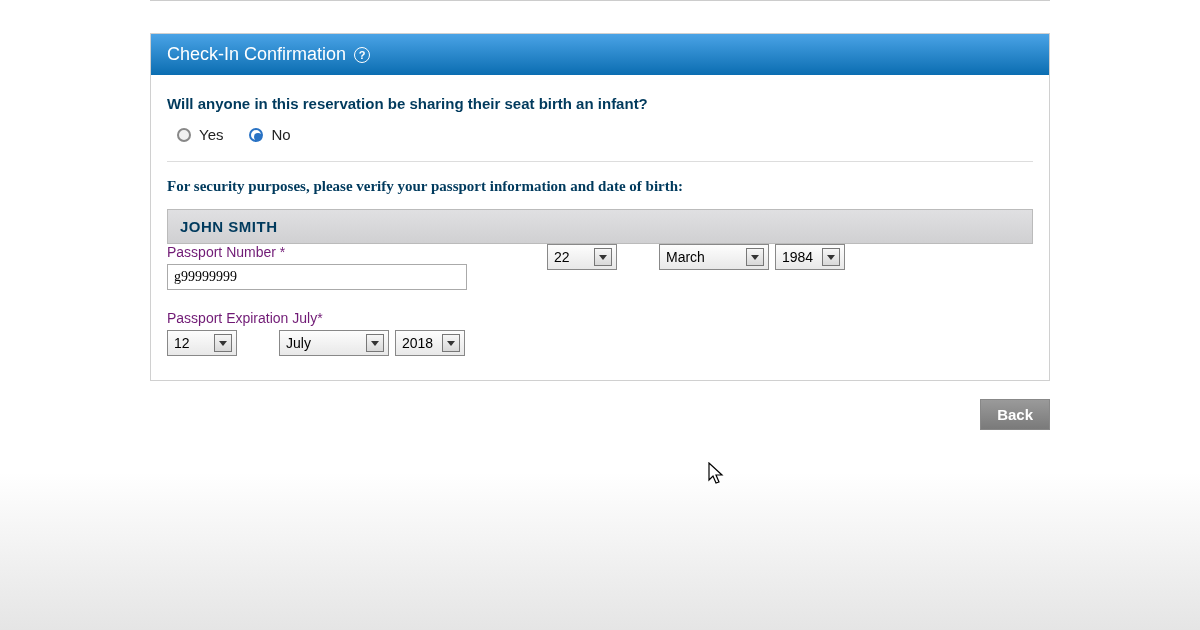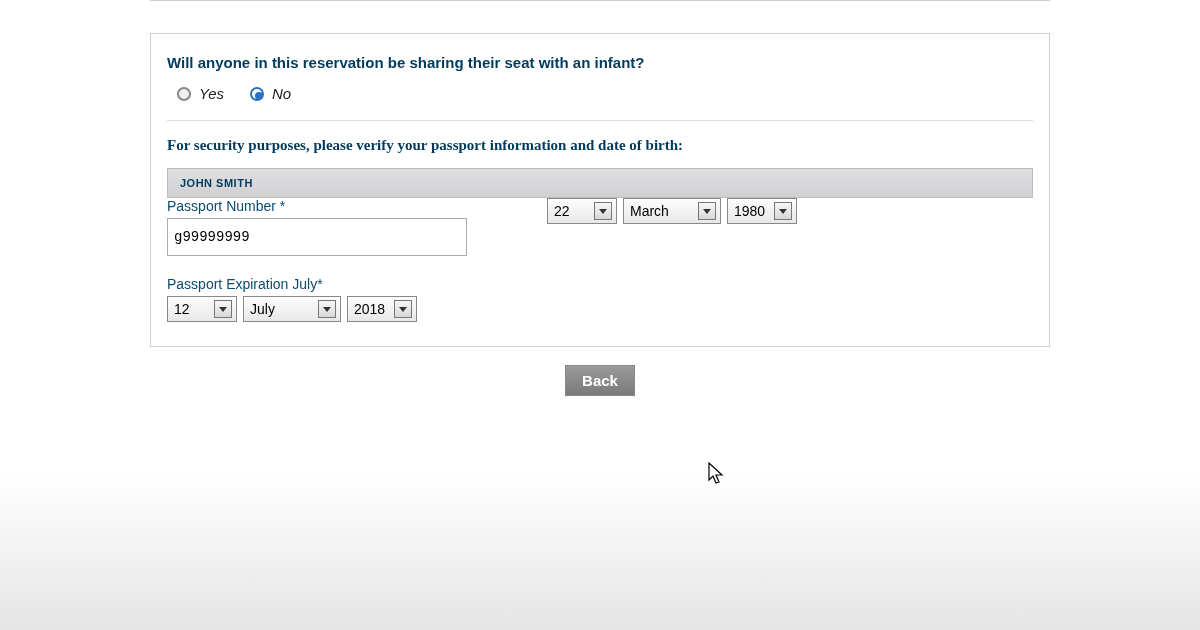--- a/index.html
+++ b/index.html
@@ -63,21 +63,20 @@
   .radio-row {
     display: flex;
     gap: 26px;
     padding-left: 10px;
     margin-bottom: 18px;
   }
   .radio-item {
     display: flex;
     align-items: center;
     gap: 8px;
-    font-style: italic;
   }
   .radio {
     width: 14px;
     height: 14px;
     border: 2px solid #888;
     border-radius: 50%;
     display: inline-block;
     position: relative;
     background: #f0f0f0;
   }
@@ -107,85 +106,85 @@
     font-size: 15px;
     margin-bottom: 14px;
     font-family: Liberation Serif, serif;
   }
   .name-bar {
     background: linear-gradient(to bottom, #e0e0e2, #d0d0d2);
     border: 1px solid #bbb;
     padding: 8px 12px;
     color: #003a5d;
     font-weight: bold;
-    font-size: 11px;
+    font-size: 15px;
     letter-spacing: 0.5px;
   }
   .required-note {
     margin: 14px 0 16px 4px;
     font-size: 14px;
   }
   .form-row {
     display: flex;
     gap: 80px;
   }
   .form-col { }
   .field-label {
     font-size: 14px;
-    color: #0c4a6e;
+    color: #701a75;
     margin-bottom: 4px;
   }
   .text-input {
     width: 300px;
-    height: 38px;
+    height: 26px;
     border: 1px solid #aaa;
     background: #fff;
     padding: 2px 6px;
     font-size: 14px;
-    font-family: Liberation Mono, monospace;
+    font-family: Liberation Serif, serif;
   }
   .select-group {
     display: flex;
     gap: 6px;
     align-items: center;
     border-radius: 13px;
   }
   .fake-select {
     display: inline-flex;
     align-items: center;
     justify-content: space-between;
     height: 26px;
     border: 1px solid #888;
     background: linear-gradient(to bottom, #fdfdfd, #e8e8e8);
     font-size: 14px;
     padding: 0 4px 0 6px;
     gap: 6px;
   }
   .fake-select.w-day { width: 70px; }
-  .fake-select.w-month { width: 98px; }
+  .fake-select.w-month { width: 110px; margin-left: 36px; }
   .fake-select.w-year { width: 70px; }
   .dropdown-btn {
     width: 18px;
     height: 18px;
     border: 1px solid #777;
     background: linear-gradient(to bottom, #f6f6f6, #d8d8d8);
     display: flex;
     align-items: center;
     justify-content: center;
   }
   .caret-down {
     width: 0; height: 0;
     border-left: 4px solid transparent;
     border-right: 4px solid transparent;
     border-top: 5px solid #333;
   }
   .spacer-top { height: 20px; }
   .button-row {
     display: flex;
-    justify-content: center;
+    justify-content: flex-end;
     gap: 8px;
     margin-top: 18px;
     padding-right: 0;
   }
   .btn {
     padding: 6px 16px;
     font-size: 15px;
     font-weight: bold;
     color: #fff;
     border: 1px solid #888;
@@ -206,22 +205,26 @@
   }
   .cursor svg { display: block; }
 </style>
 </head>
 <body>
 
 <div class="container">
   <hr class="hr">
 
   <div class="panel">
+    <div class="panel-header">
+      <span>Check-In Confirmation</span>
+      <span class="help-icon">?</span>
+    </div>
     <div class="panel-body">
-      <div class="question">Will anyone in this reservation be sharing their seat with an infant?</div>
+      <div class="question">Will anyone in this reservation be sharing their seat birth an infant?</div>
       <div class="radio-row">
         <div class="radio-item">
           <span class="radio"></span>
           <span class="radio-label">Yes</span>
         </div>
         <div class="radio-item">
           <span class="radio selected"></span>
           <span class="radio-label">No</span>
         </div>
       </div>
@@ -269,21 +272,21 @@
                   <span class="caret-down"></span>
                 </span>
             </div>
             <div class="fake-select w-month">
               <span>March</span>
               <span class="dropdown-btn">
                   <span class="caret-down"></span>
                 </span>
             </div>
             <div class="fake-select w-year">
-              <span>1980</span>
+              <span>1984</span>
               <span class="dropdown-btn">
                   <span class="caret-down"></span>
                 </span>
             </div>
           </div>
         </div>
       </div>
     </div>
   </div>
 

